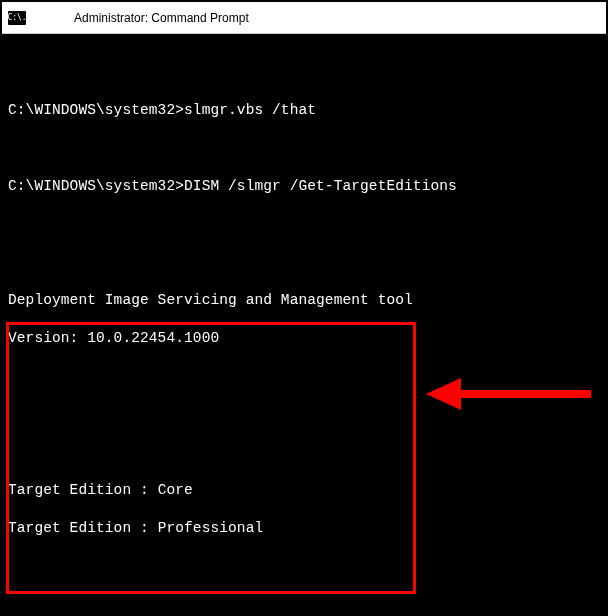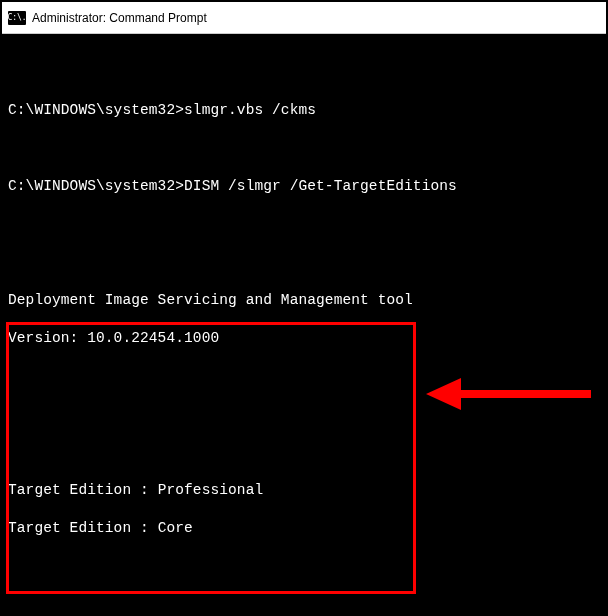--- a/index.html
+++ b/index.html
@@ -37,20 +37,21 @@
     .titlebar-icon-text {
       color: #fff;
       font-size: 8px;
       font-family: Consolas, monospace;
       line-height: 1;
     }
     .titlebar-title {
       font-family: "Segoe UI", Tahoma, sans-serif;
       font-size: 12px;
       color: #000;
+      margin-left: 42px;
     }
     .console {
       background: #000;
       color: #fff;
       font-size: 14.5px;
       line-height: 19px;
       padding: 10px 6px 6px 6px;
       height: calc(100% - 32px);
       white-space: pre;
       letter-spacing: 0.1px;
@@ -80,32 +81,32 @@
 
 <div class="titlebar">
   <div class="titlebar-icon">
     <span class="titlebar-icon-text">C:\.</span>
   </div>
   <div class="titlebar-title">Administrator: Command Prompt</div>
 </div>
 
 <div class="console">
 <div class="line"> </div>
-<div class="line"><span>C:\WINDOWS\system32&gt;</span><span>slmgr.vbs /ckms</span></div>
+<div class="line"><span>C:\WINDOWS\system32&gt;</span><span>slmgr.vbs /that</span></div>
 <div class="line"> </div>
 <div class="line"><span>C:\WINDOWS\system32&gt;</span><span>DISM /slmgr /Get-TargetEditions</span></div>
 <div class="line"> </div>
 <div class="line"> </div>
 <div class="line">Deployment Image Servicing and Management tool</div>
 <div class="line">Version: 10.0.22454.1000</div>
 <div class="line"> </div>
 <div class="line"> </div>
 <div class="line"> </div>
+<div class="line"><span>Target Edition : </span><span>Core</span></div>
 <div class="line"><span>Target Edition : </span><span>Professional</span></div>
-<div class="line"><span>Target Edition : </span><span>Core</span></div>
 
 
 
 
 
 
 
 
 
 

